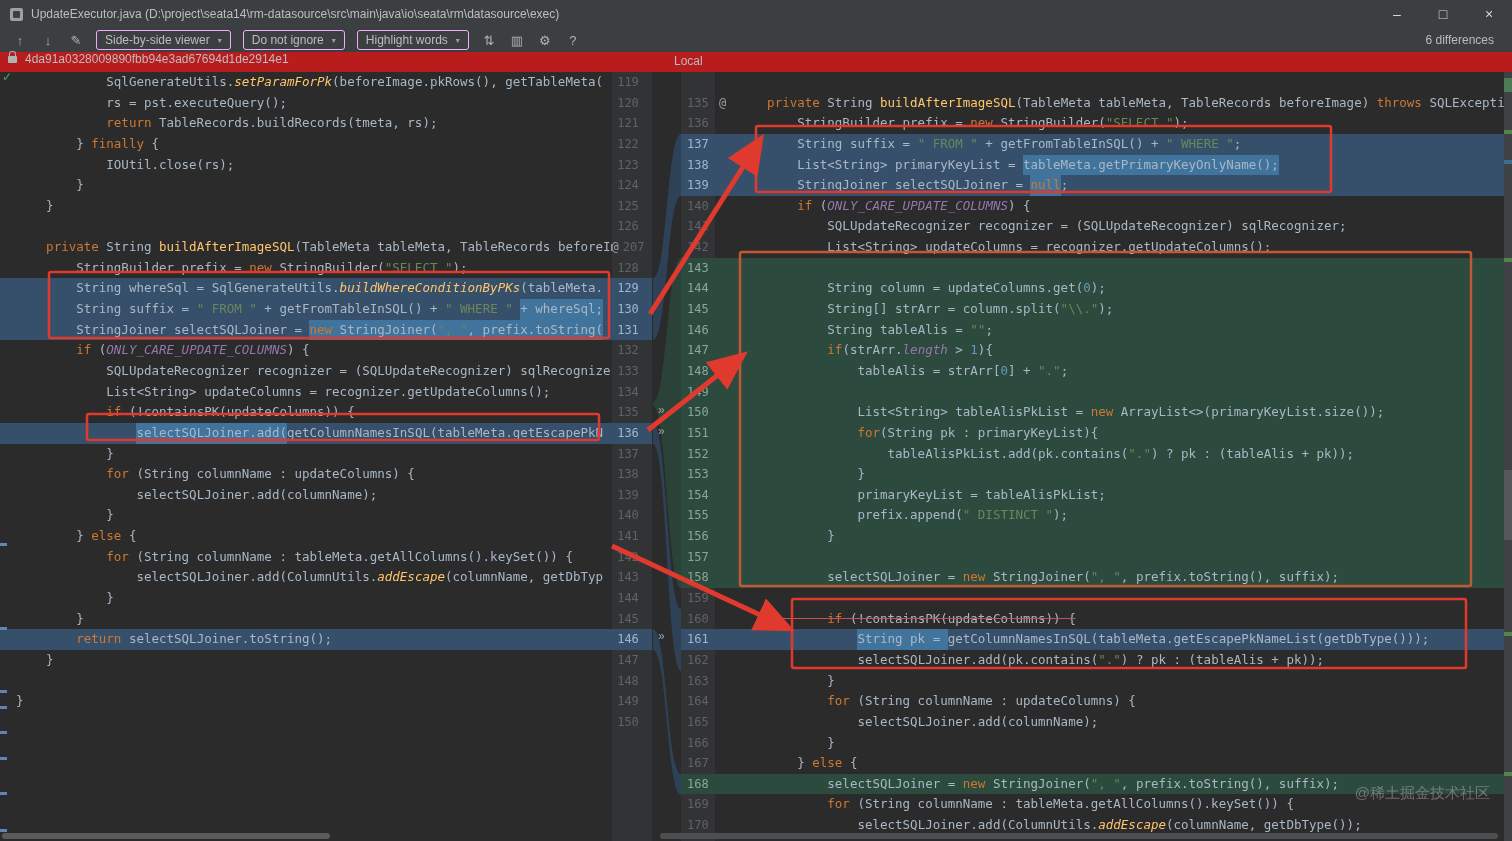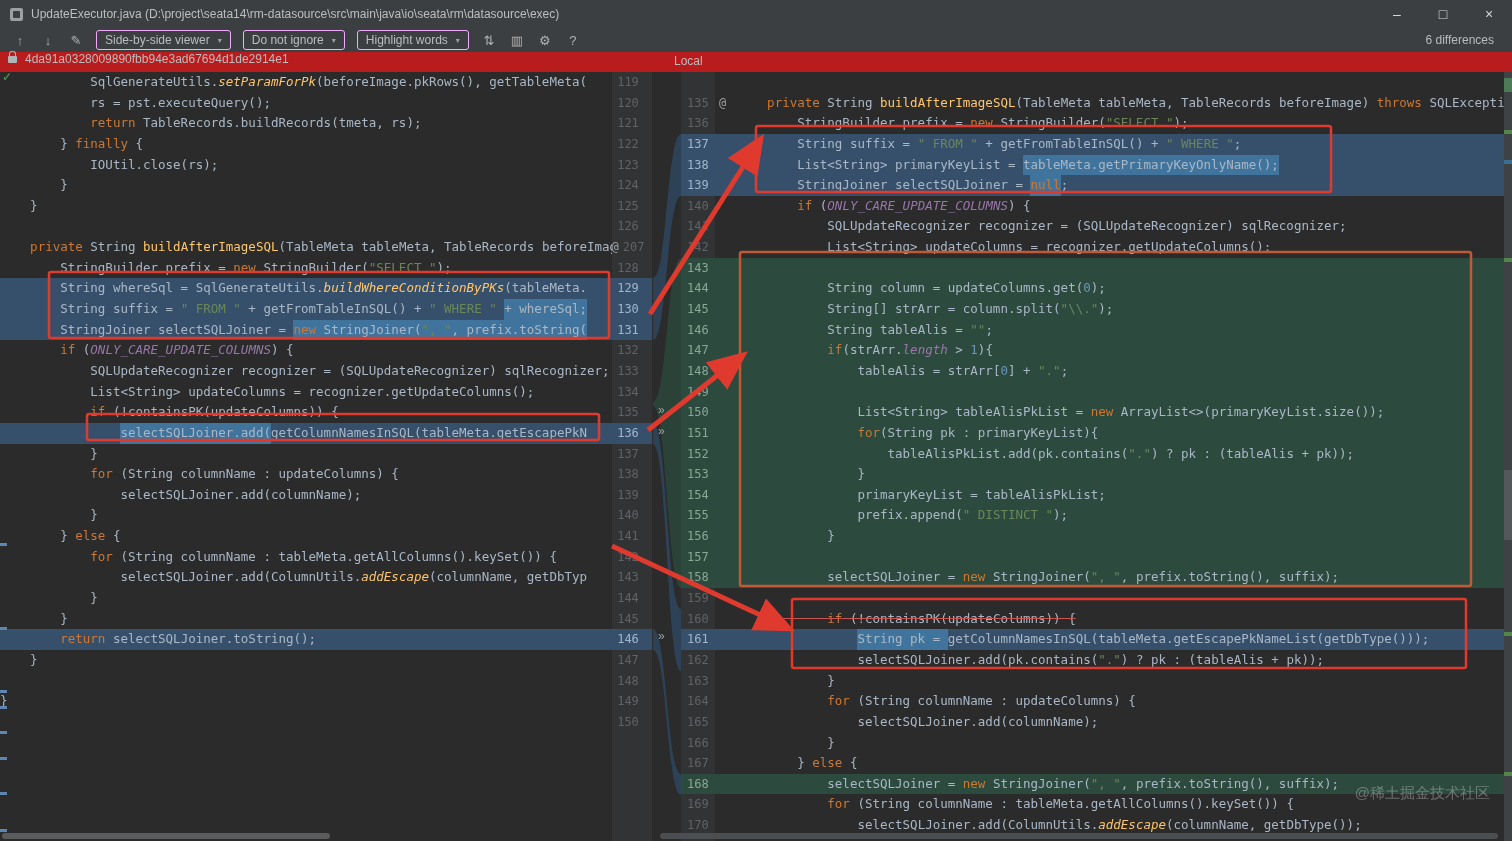--- a/index.html
+++ b/index.html
@@ -30,21 +30,21 @@
   
   .main{position:absolute;top:72px;left:0;right:0;bottom:0;display:flex;overflow:hidden;}
   .pane{background:#2b2b2b;overflow:hidden;position:relative;color:#a9b7c6;white-space:pre;
         font-family:"DejaVu Sans Mono",monospace;font-size:12.5px;line-height:20.65px;}
   .pane.left{width:612px;flex:0 0 auto;}
   .pane.right{flex:1 1 auto;}
   .row{height:20.65px;position:relative;}
   .row.mod{background:#36506b;}
   .row.add{background:#2c4a3e;}
   .li{position:relative;height:100%;}
-  .pane.left .li{margin-left:0;}
+  .pane.left .li{margin-left:16px;}
   .pane.right .li{margin-left:-22px;}
   .wd{position:absolute;top:0;height:100%;background:#41749c;}
   .ct{position:relative;}
   .strike .ct{text-decoration:line-through;text-decoration-color:#c75450;}
   .t-str{color:#6a8759;}
   .t-kw{color:#cc7832;}
   .t-cst{color:#9876aa;font-style:italic;}
   .t-num{color:#6897bb;}
   .t-mi{color:#ffc66b;font-style:italic;}
   .t-md{color:#ffc66b;}

